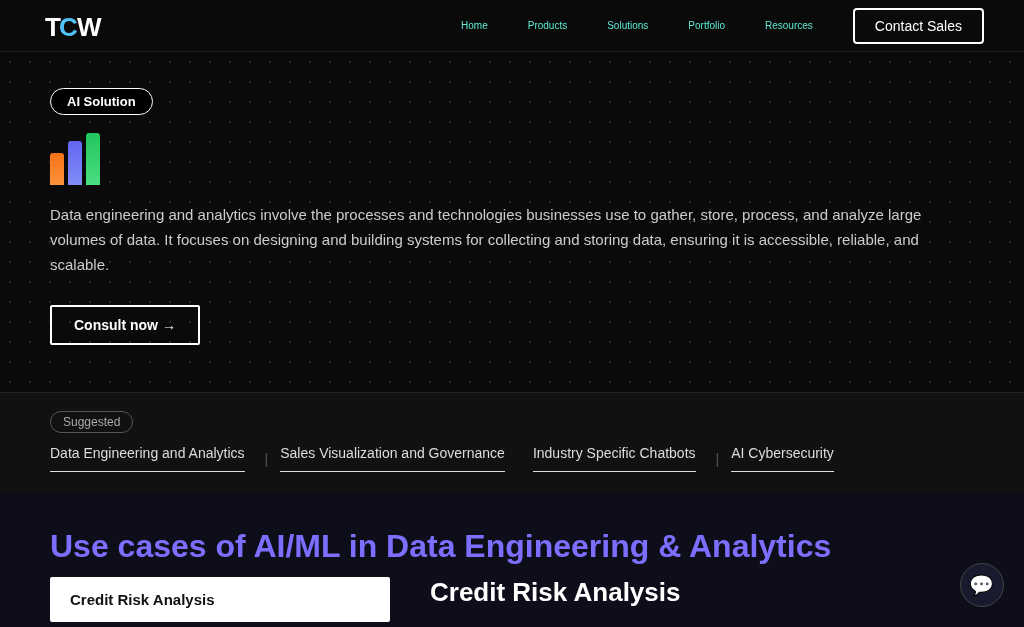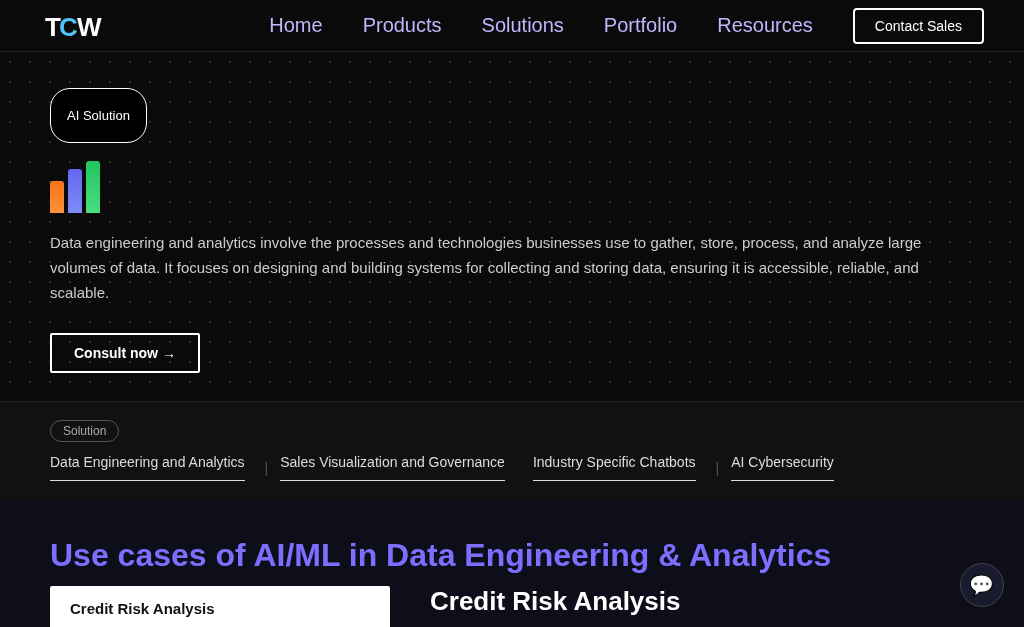--- a/index.html
+++ b/index.html
@@ -19,21 +19,21 @@
     }
     .logo-box {
       width: 70px; height: 36px;
       display: flex; align-items: center; justify-content: center;
     }
     .logo-svg { width: 60px; height: 32px; }
     .nav-links {
       display: flex; gap: 40px; align-items: center; margin-right: 40px;
     }
     .nav-link {
-      color: #c4b5fd; text-decoration: none; font-size: 20px;
+      color: #5eead4; text-decoration: none; font-size: 10px;
     }
     .contact-btn {
       background: transparent;
       border: 2px solid #fff;
       color: #fff;
       padding: 8px 20px;
       font-size: 14px;
       cursor: pointer;
       border-radius: 4px;
     }
@@ -46,23 +46,23 @@
       min-height: 340px;
       background-image: radial-gradient(circle, #2a2a2a 1px, transparent 1px);
       background-size: 20px 20px;
     }
     .ai-badge {
       display: inline-block;
       border: 1px solid #fff;
       color: #fff;
       background: #000;
       border-radius: 20px;
-      padding: 19px 16px;
+      padding: 5px 16px;
       font-size: 13px;
-      font-weight: 400;
+      font-weight: 700;
       margin-bottom: 18px;
     }
     .hero-title-row {
       display: flex; align-items: center; gap: 24px; margin-bottom: 18px;
     }
     .hero-title {
       font-size: 36px; font-weight: 800; color: #fff;
     }
     .bar-chart-icon {
       display: flex; align-items: flex-end; gap: 4px; height: 52px;
@@ -176,21 +176,21 @@
       <div class="bar bar-1"></div>
       <div class="bar bar-2"></div>
       <div class="bar bar-3"></div>
     </div>
   </div>
   <p class="hero-desc">Data engineering and analytics involve the processes and technologies businesses use to gather, store, process, and analyze large volumes of data. It focuses on designing and building systems for collecting and storing data, ensuring it is accessible, reliable, and scalable.</p>
   <button class="consult-btn">Consult now →</button>
 </section>
 
 <div class="suggested-section">
-  <div class="suggested-badge">Solution</div>
+  <div class="suggested-badge">Suggested</div>
   <div class="suggested-links">
     <a class="sug-link" href="#">Data Engineering and Analytics</a>
     <span class="sug-sep">|</span>
     <a class="sug-link" href="#">Sales Visualization and Governance</a>
     <a class="sug-link" style="margin-left:20px" href="#">Industry Specific Chatbots</a>
     <span class="sug-sep">|</span>
     <a class="sug-link" href="#">AI Cybersecurity</a>
   </div>
 </div>
 

